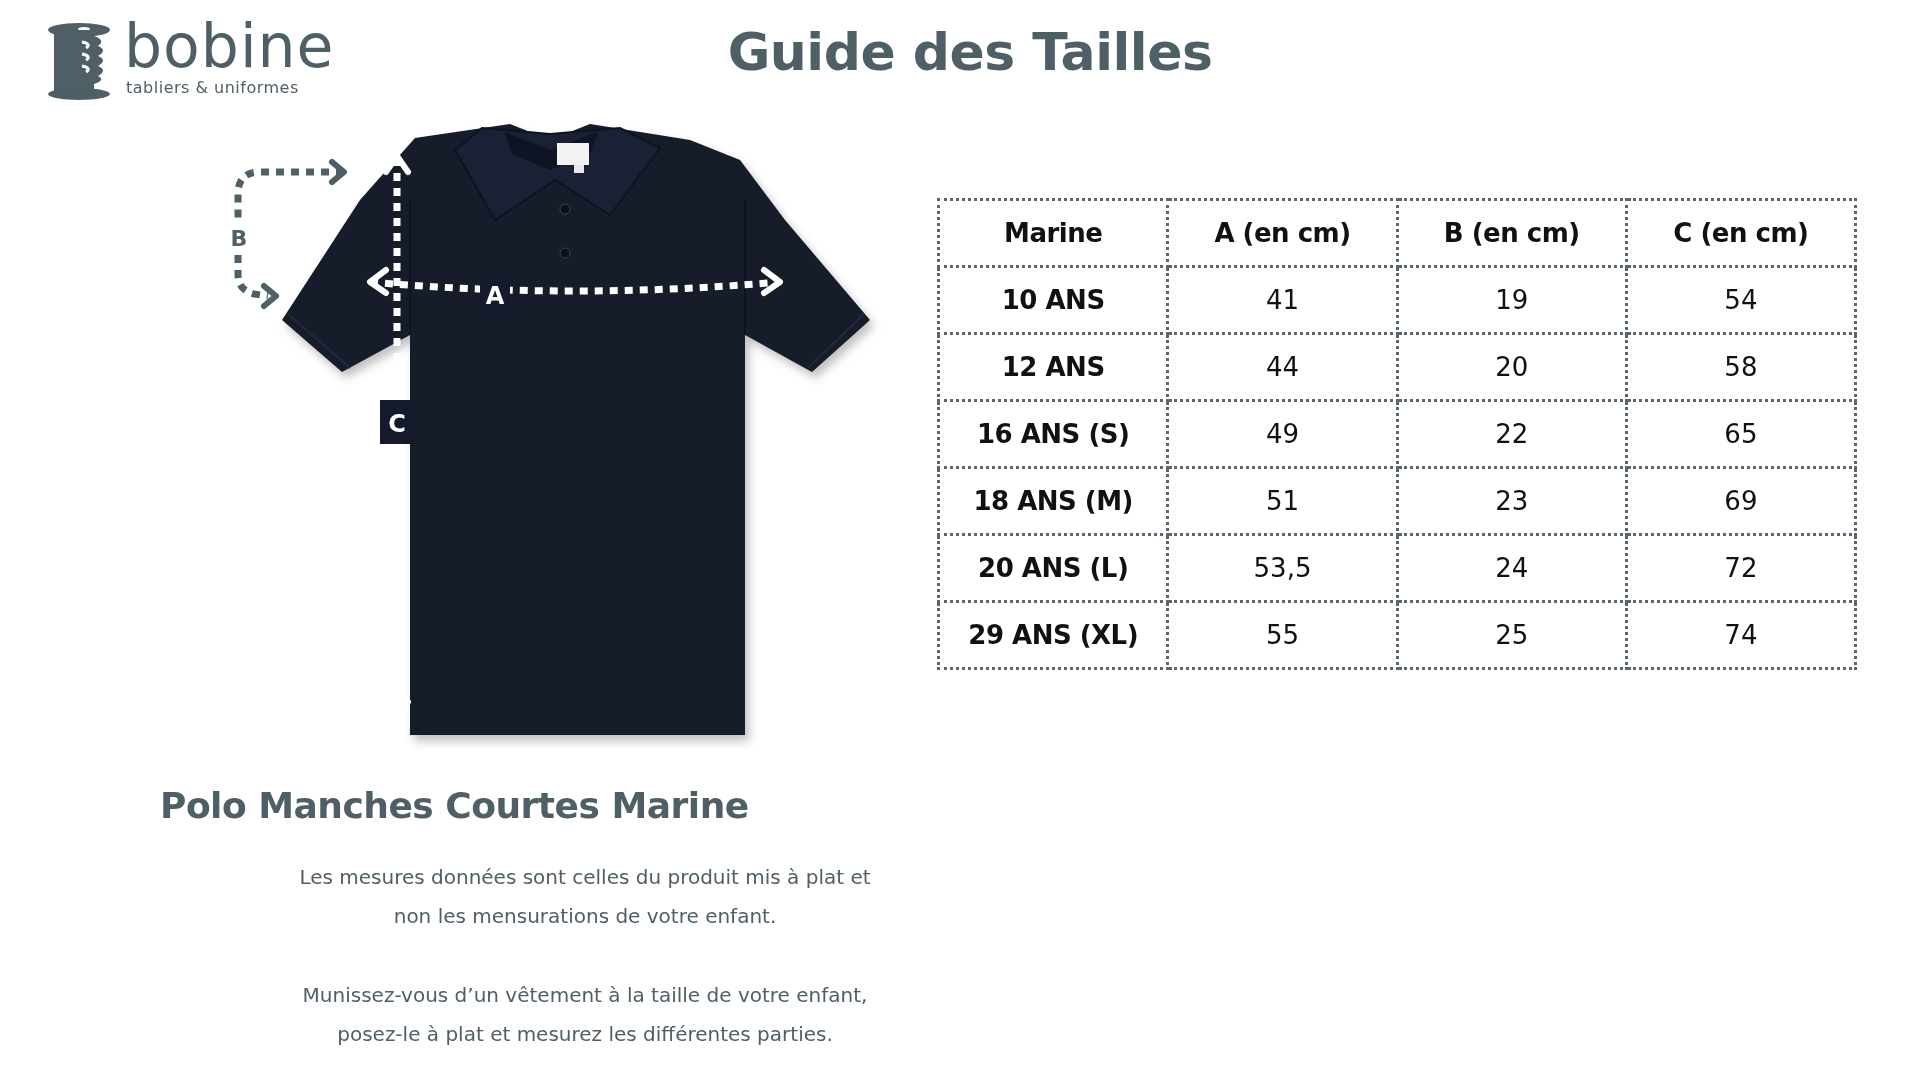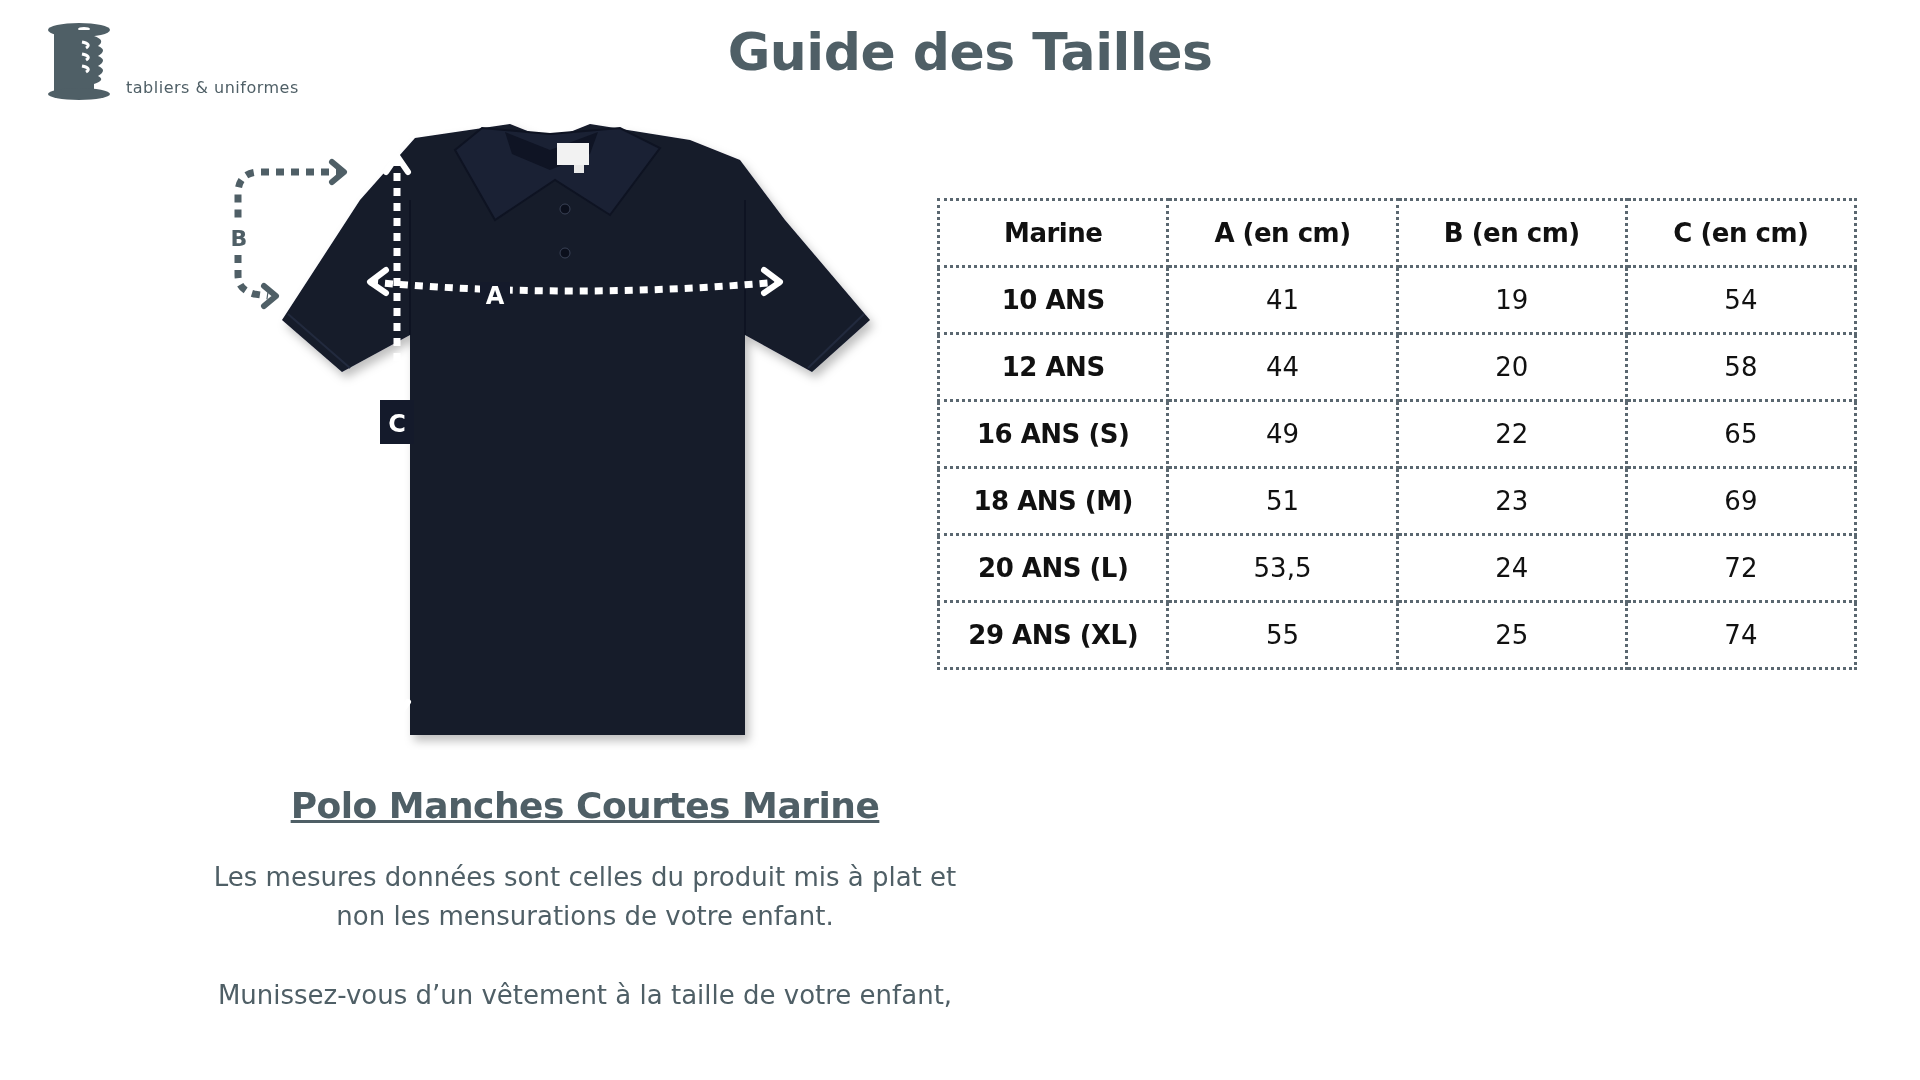--- a/index.html
+++ b/index.html
@@ -23,37 +23,38 @@
   .size-table { position: absolute; left: 937px; top: 198px; width: 920px; border-collapse: collapse; }
   .size-table th, .size-table td {
     border: 3px dotted #5a6770; height: 67px; width: 230px; text-align: center; vertical-align: middle;
     color: #111111; font-family: "DejaVu Sans", sans-serif;
   }
   .size-table th { font-weight: bold; font-size: 26px; letter-spacing: -0.5px; }
   .size-table td.size { font-weight: bold; font-size: 26px; letter-spacing: -0.5px; }
   .size-table td.val { font-weight: normal; font-size: 26px; }
 
   
-  .product-title { position: absolute; left: 160px; width: 850px; top: 785px; text-align: center; font-family: "DejaVu Sans", sans-serif; font-weight: bold; font-size: 36px; color: #4f5f66; letter-spacing: -0.5px; text-decoration: underline; }
-  .desc { position: absolute; left: 160px; width: 850px; text-align: center; font-family: "DejaVu Sans", sans-serif; font-size: 26px; line-height: 39px; color: #4f5f66; }
+  .product-title { position: absolute; left: 160px; width: 850px; top: 785px; font-family: "DejaVu Sans", sans-serif; font-weight: bold; font-size: 36px; color: #4f5f66; letter-spacing: -0.5px; }
+  .desc { position: absolute; left: 160px; width: 850px; text-align: center; font-family: "DejaVu Sans", sans-serif; font-size: 20px; line-height: 39px; color: #4f5f66; }
   .desc-1 { top: 858px; }
   .desc-2 { top: 976px; }
 </style>
 </head>
 <body>
 
 <div class="logo">
   <svg width="66" height="80" viewBox="0 0 66 80">
     <ellipse cx="33" cy="8" rx="31" ry="7" fill="#4f5f66"></ellipse>
     <ellipse cx="38" cy="7" rx="6" ry="2" fill="#ffffff"></ellipse>
     <rect x="8" y="8" width="40" height="62" fill="#4f5f66"></rect>
     <path d="M48 14 Q60 18 52 24 Q62 28 52 34 Q62 38 52 44 Q62 48 52 54 Q60 58 48 62 Z" fill="#4f5f66"></path>
     <path d="M36 20 Q46 22 40 26 M36 32 Q46 34 40 38 M36 44 Q46 46 40 50" stroke="#ffffff" stroke-width="3" fill="none"></path>
     <ellipse cx="33" cy="72" rx="31" ry="6" fill="#4f5f66"></ellipse>
   </svg>
+  <span class="logo-word">bobine</span>
   <span class="logo-tag">tabliers &amp; uniformes</span>
 </div>
 
 <h1 class="page-title">Guide des Tailles</h1>
 
 <div class="polo-wrap">
   <svg width="680" height="640" viewBox="0 0 680 640">
     <defs>
       <filter id="sh" x="-10%" y="-10%" width="120%" height="120%">
         <feDropShadow dx="4" dy="6" stdDeviation="5" flood-color="#000" flood-opacity="0.25"></feDropShadow>
@@ -155,13 +156,14 @@
   </tbody>
 </table>
 
 <h2 class="product-title">Polo Manches Courtes Marine</h2>
 <p class="desc desc-1">
   <span>Les mesures données sont celles du produit mis à plat et</span><br>
   <span>non les mensurations de votre enfant.</span>
 </p>
 <p class="desc desc-2">
   <span>Munissez-vous d’un vêtement à la taille de votre enfant,</span><br>
+  <span>posez-le à plat et mesurez les différentes parties.</span>
 </p>
 
 </body></html>

